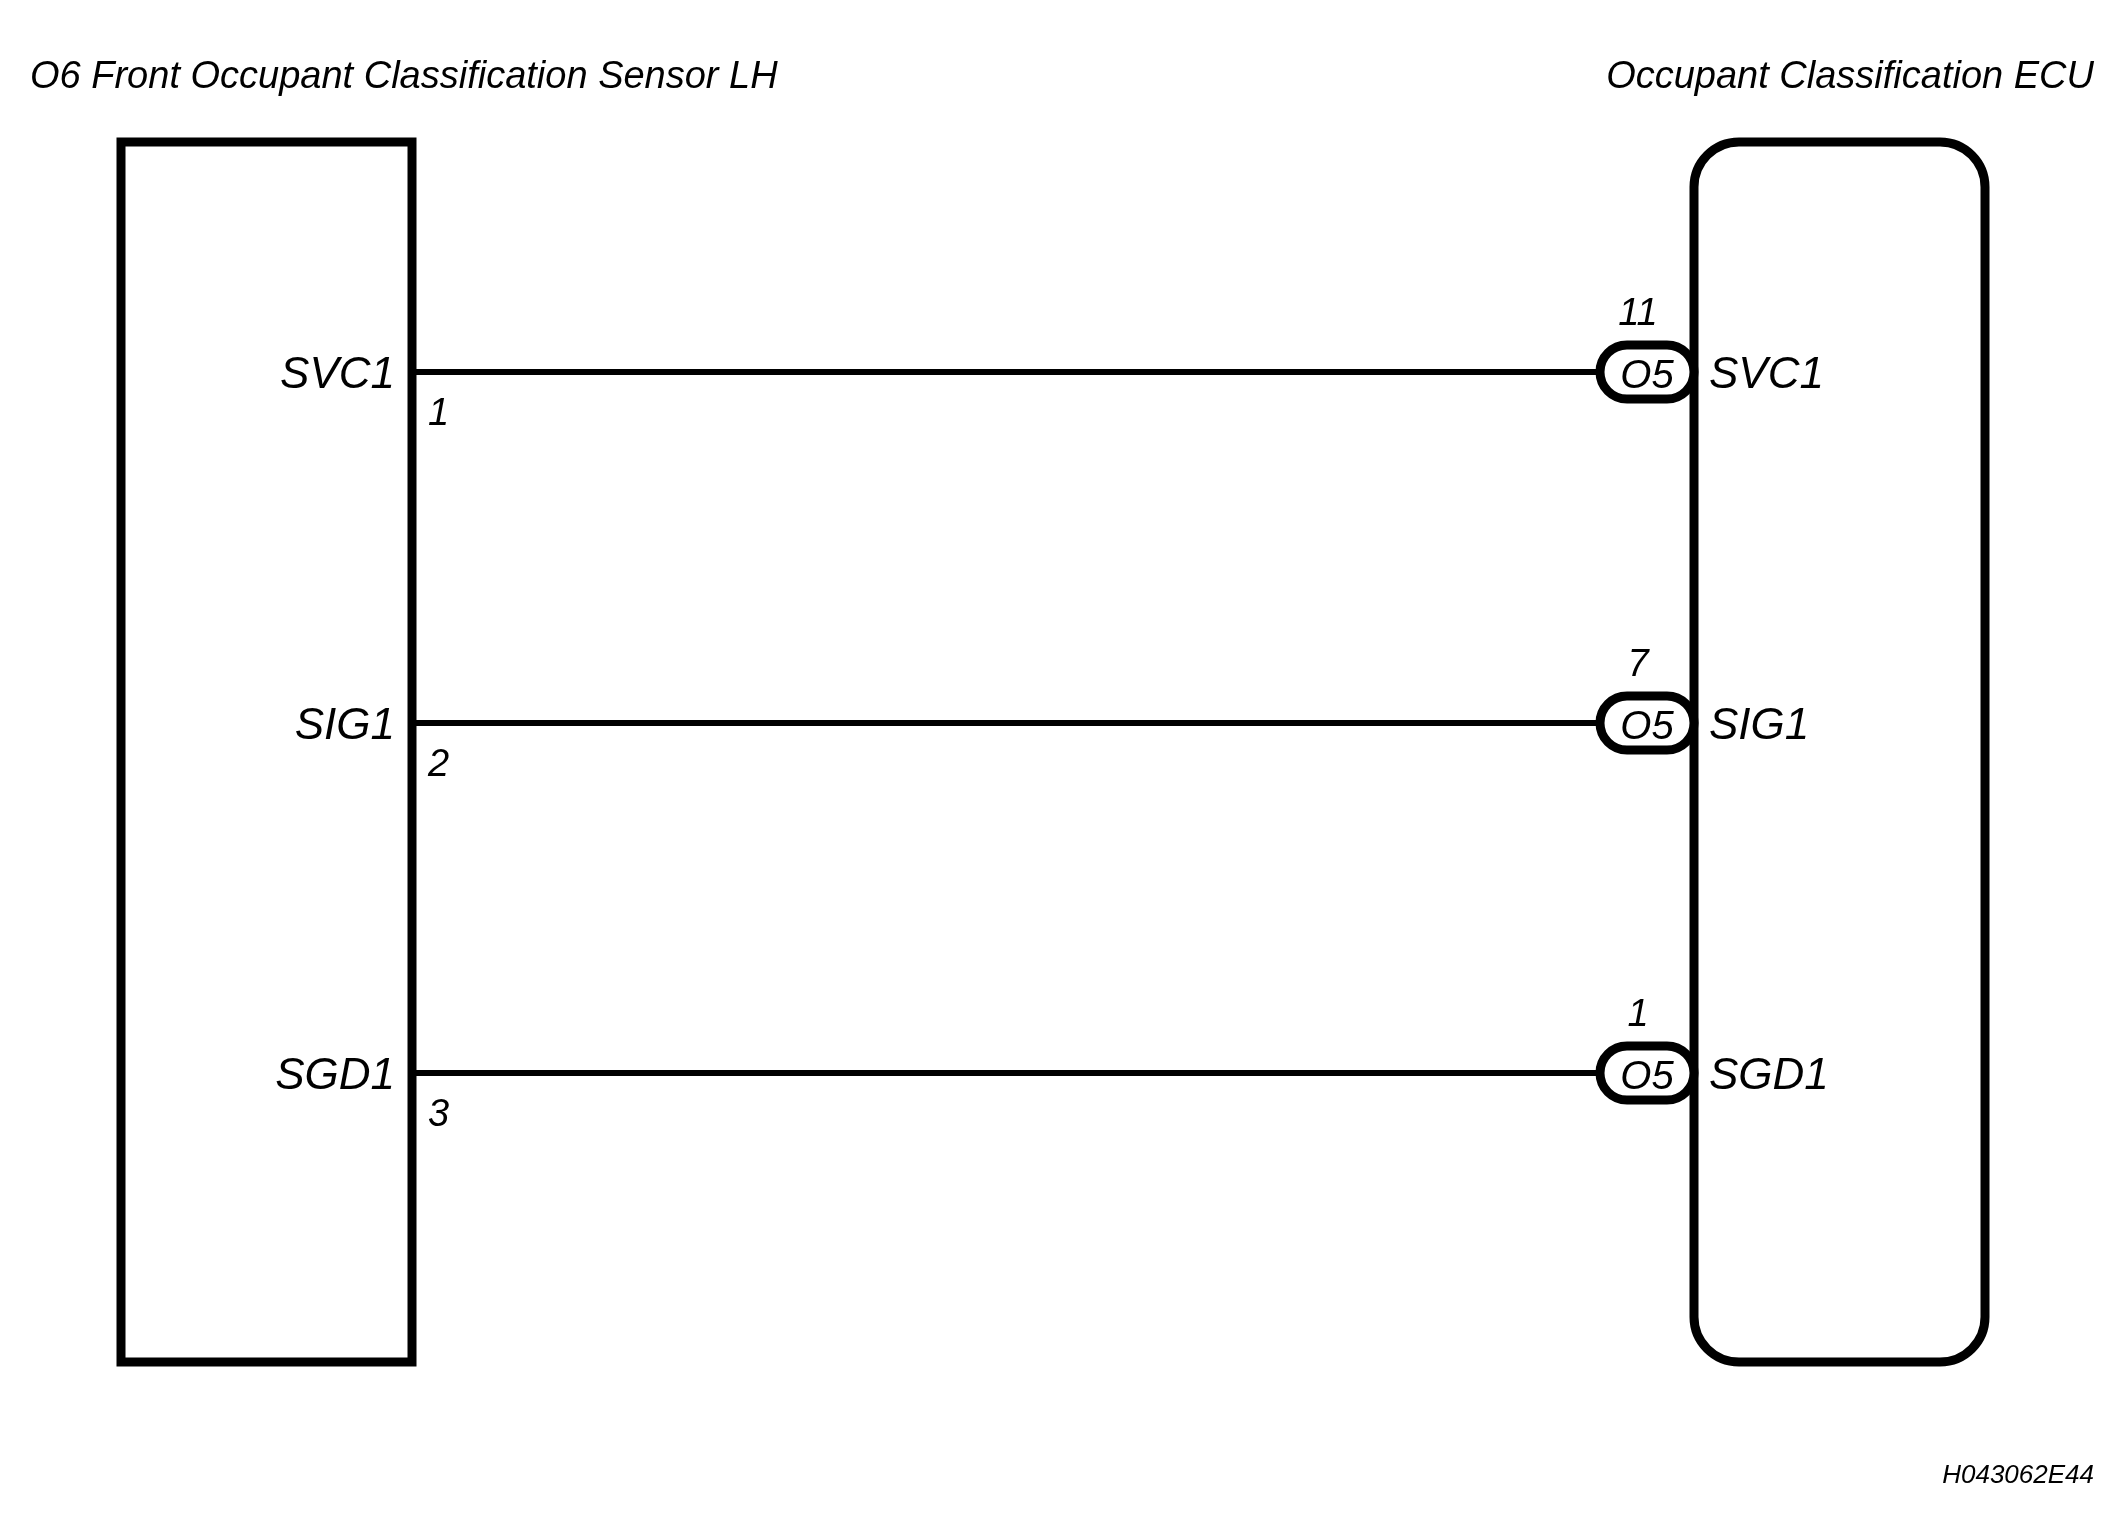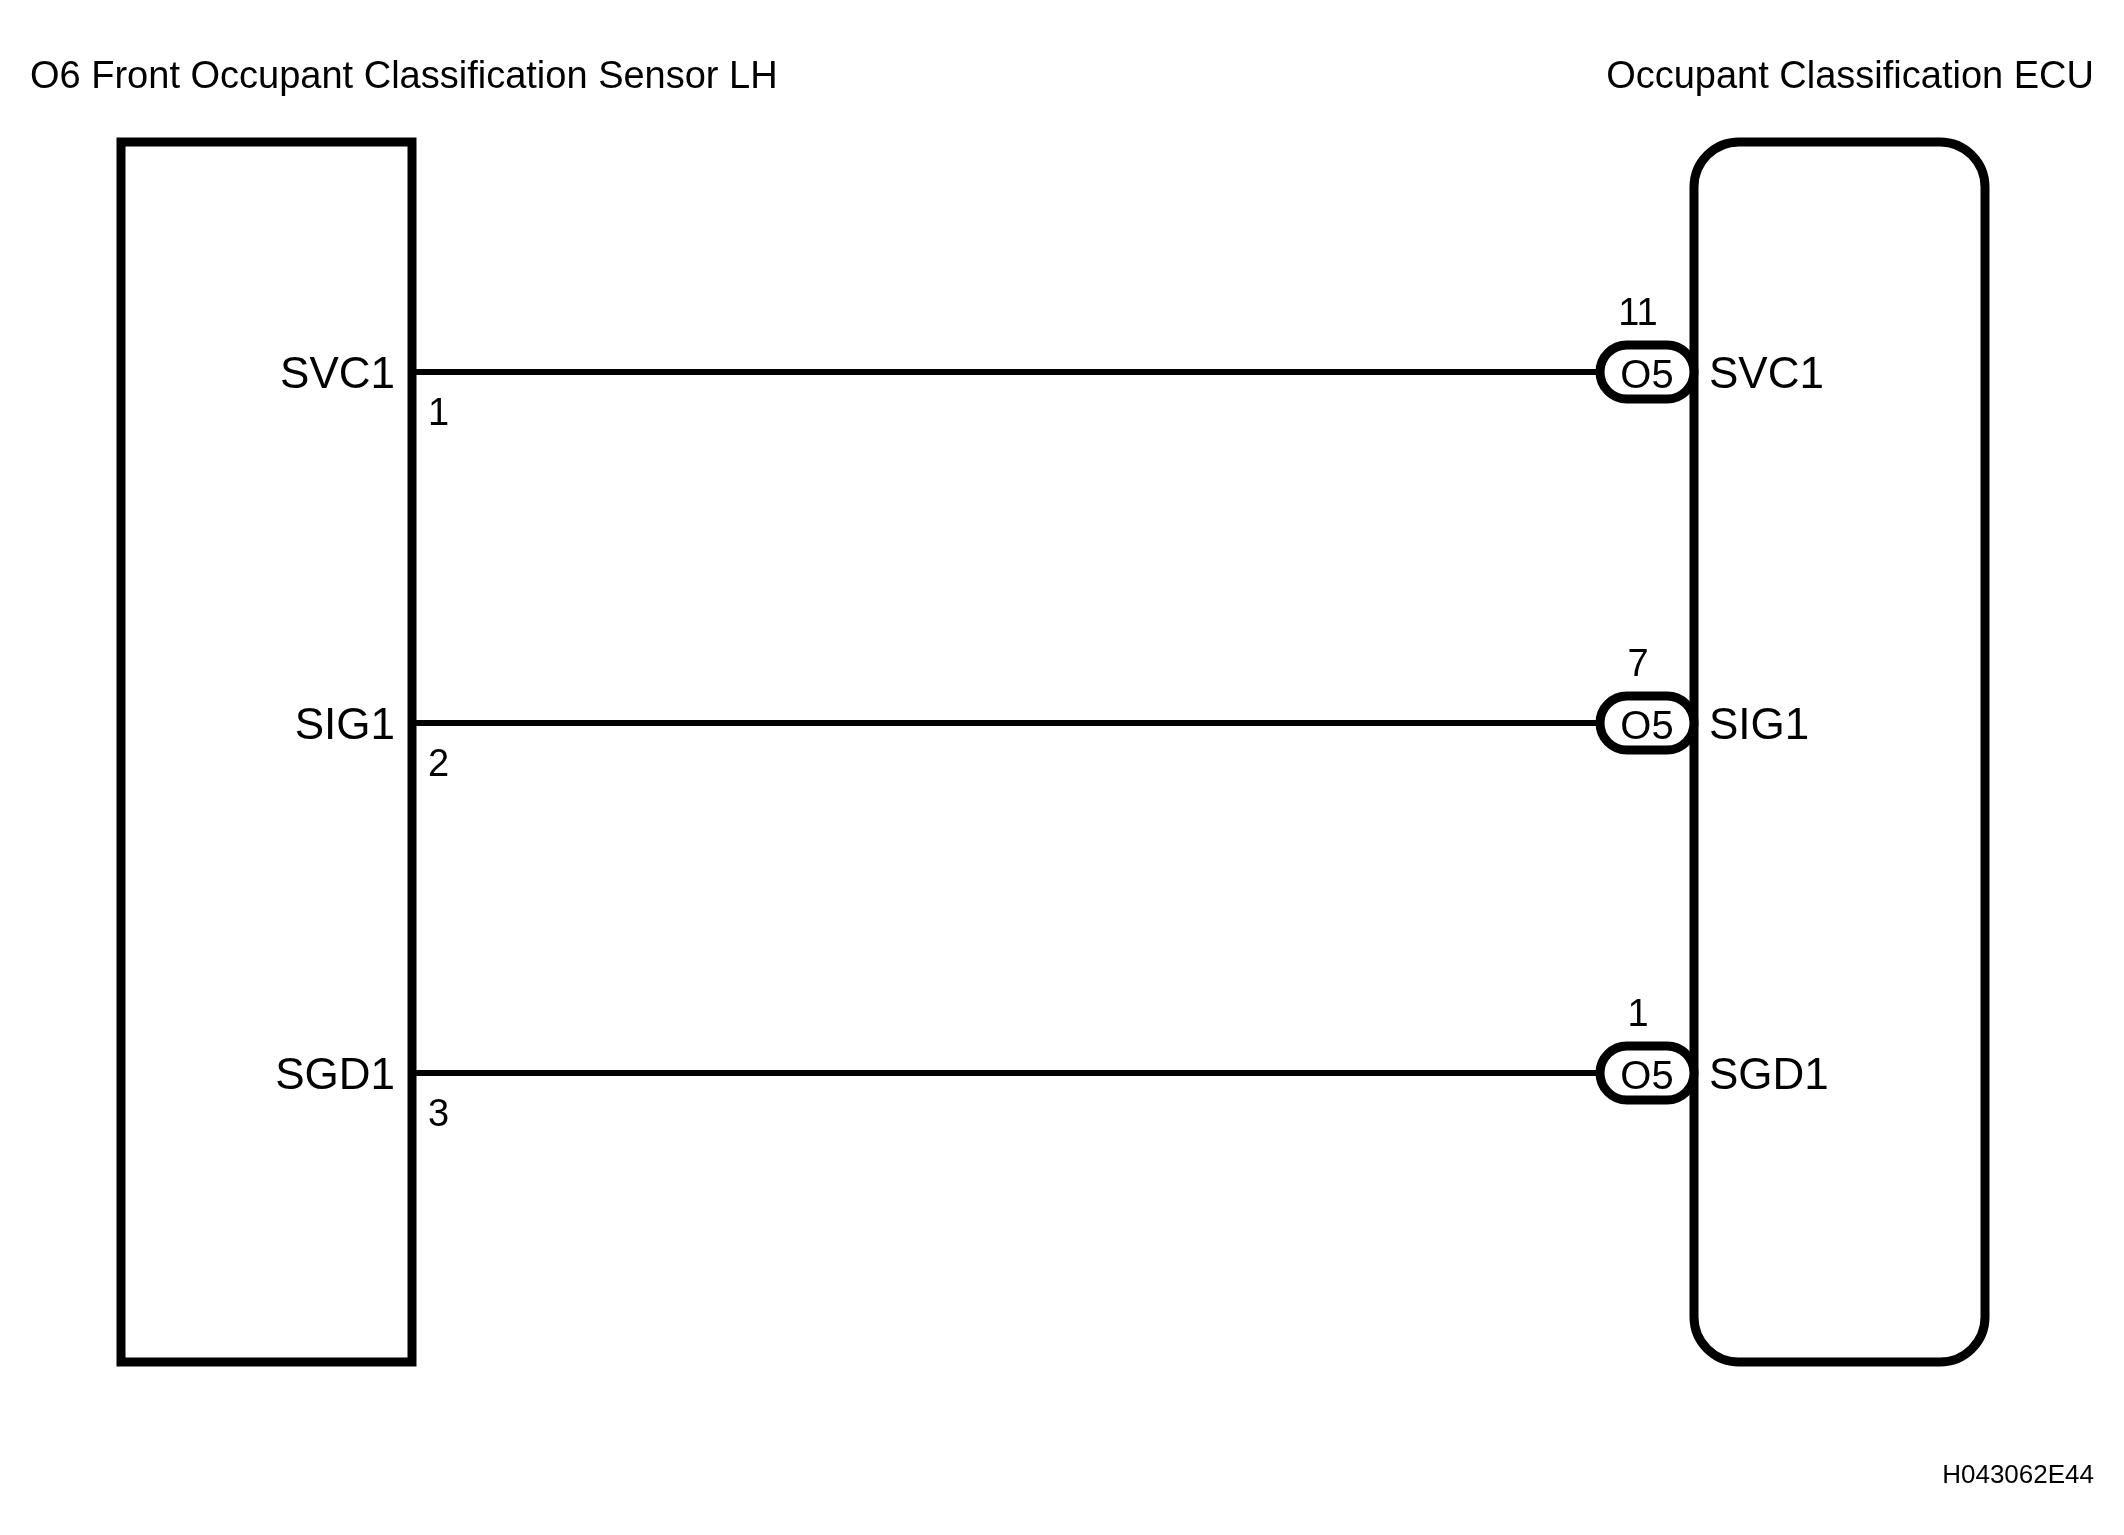--- a/index.html
+++ b/index.html
@@ -11,20 +11,21 @@
   body {
     font-family: "Liberation Sans", sans-serif;
     color: #000000;
   }
   #canvas {
     position: relative;
     width: 2124px;
     height: 1535px;
     background: #ffffff;
     overflow: hidden;
+    font-style: italic;
   }
   #diagram-svg {
     position: absolute;
     left: 0;
     top: 0;
     width: 2124px;
     height: 1535px;
   }
   .hdr-text {
     font-size: 38px;

